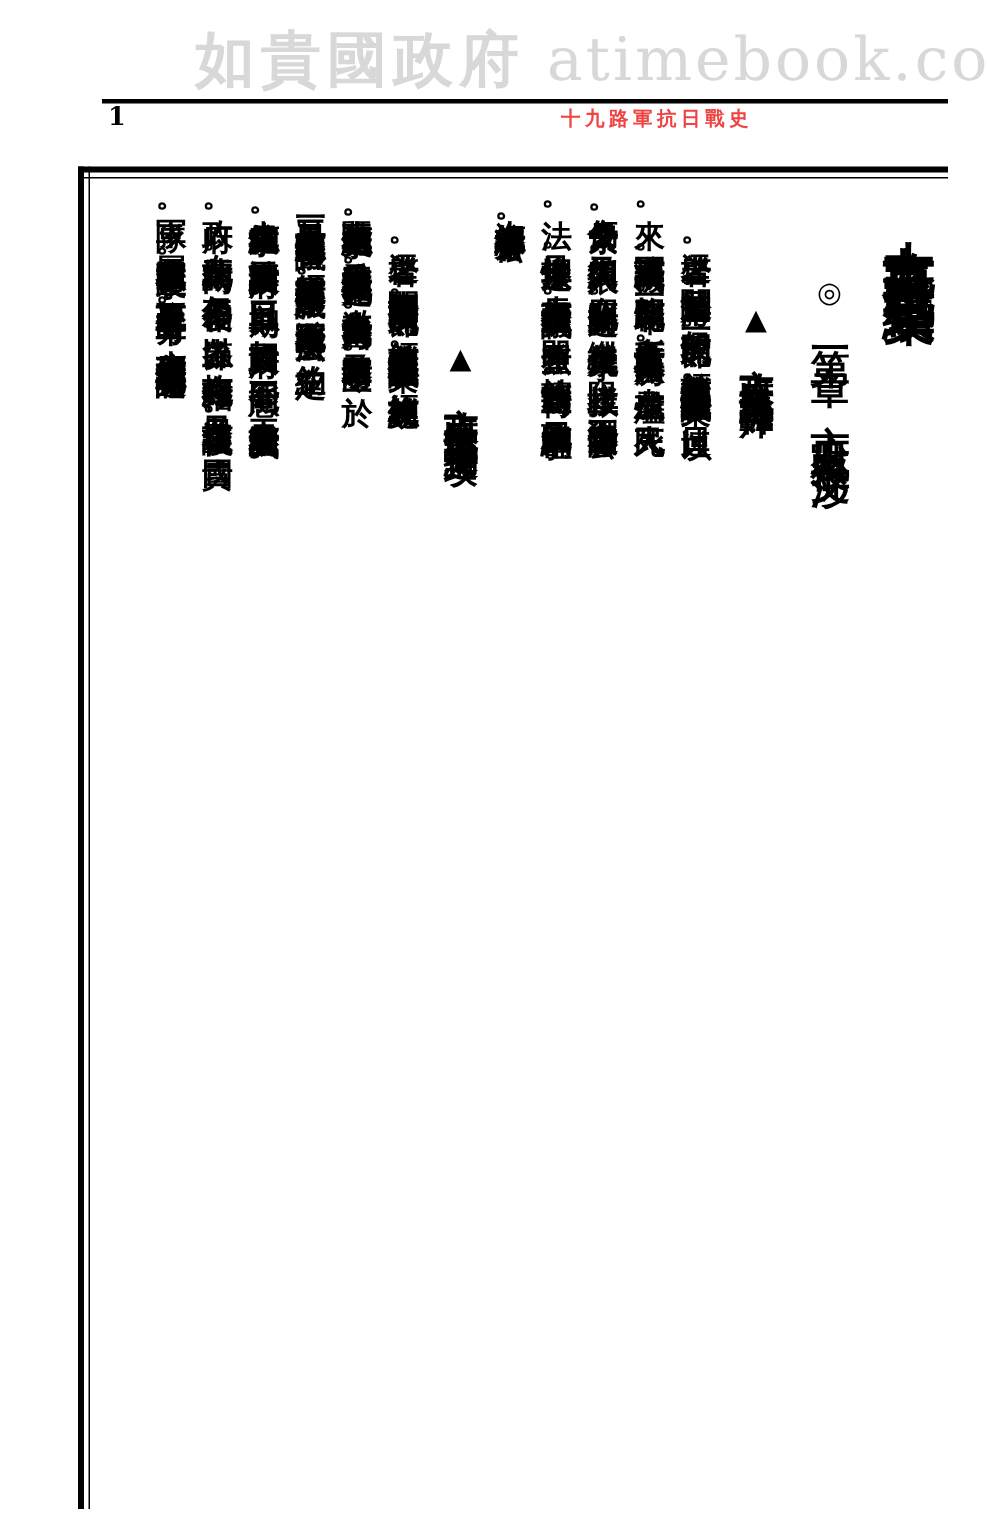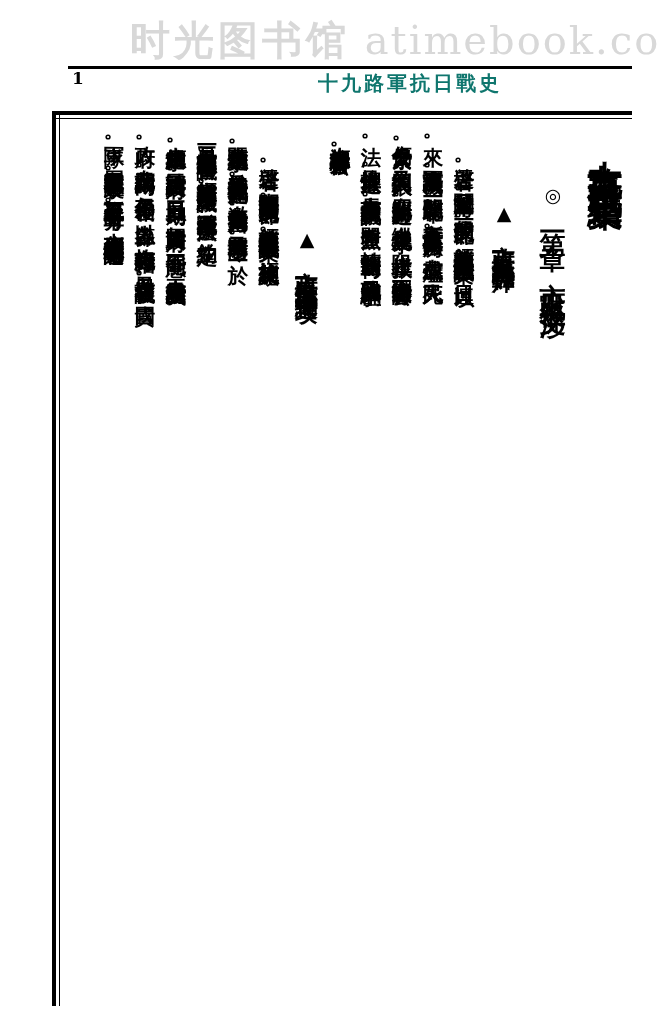--- a/index.html
+++ b/index.html
@@ -58,25 +58,25 @@
     left: 42px;
     top: 0;
     width: 564px;
     height: 3px;
     background: #000;
   }
   #header-title {
     position: absolute;
     right: 130px;
     top: 4px;
-    font-size: 20px;
+    font-size: 13px;
     font-weight: bold;
     letter-spacing: 3px;
     white-space: nowrap;
-    color: #0f766e;
+    color: #ef4444;
   }
   #folio {
     position: absolute;
     left: 46px;
     top: 2px;
     font-size: 17px;
     font-weight: bold;
     color: #000;
   }
 
@@ -182,21 +182,21 @@
   .col.indent1 { padding-top: 24px; }
 
   .marker {
     font-size: 19px;
   }
 </style>
 </head>
 <body>
 
 <div id="watermark">
-  <span class="wm-cn">时光图书馆</span>
+  <span class="wm-cn">如貴國政府</span>
   <span>atimebook.co</span>
 </div>
 
 <div id="page">
 
   <div id="header">
     <div id="header-rule-top"></div>
     <div id="folio">1</div>
     <div id="header-title">十九路軍抗日戰史</div>
   </div>

